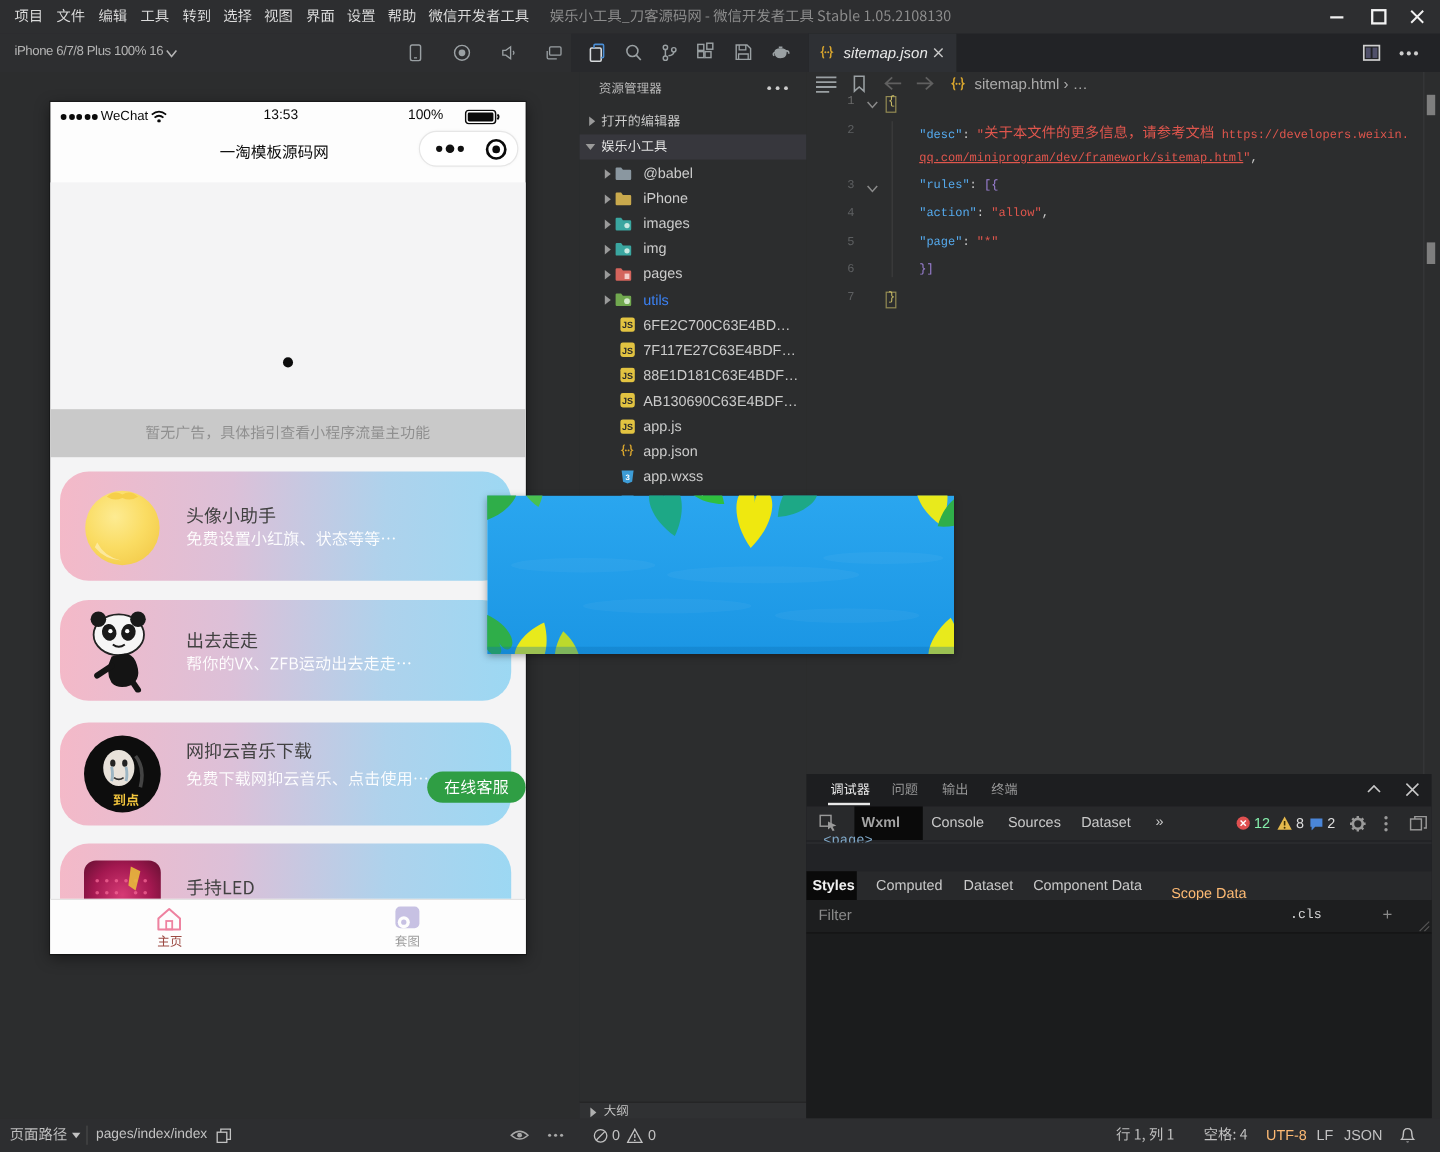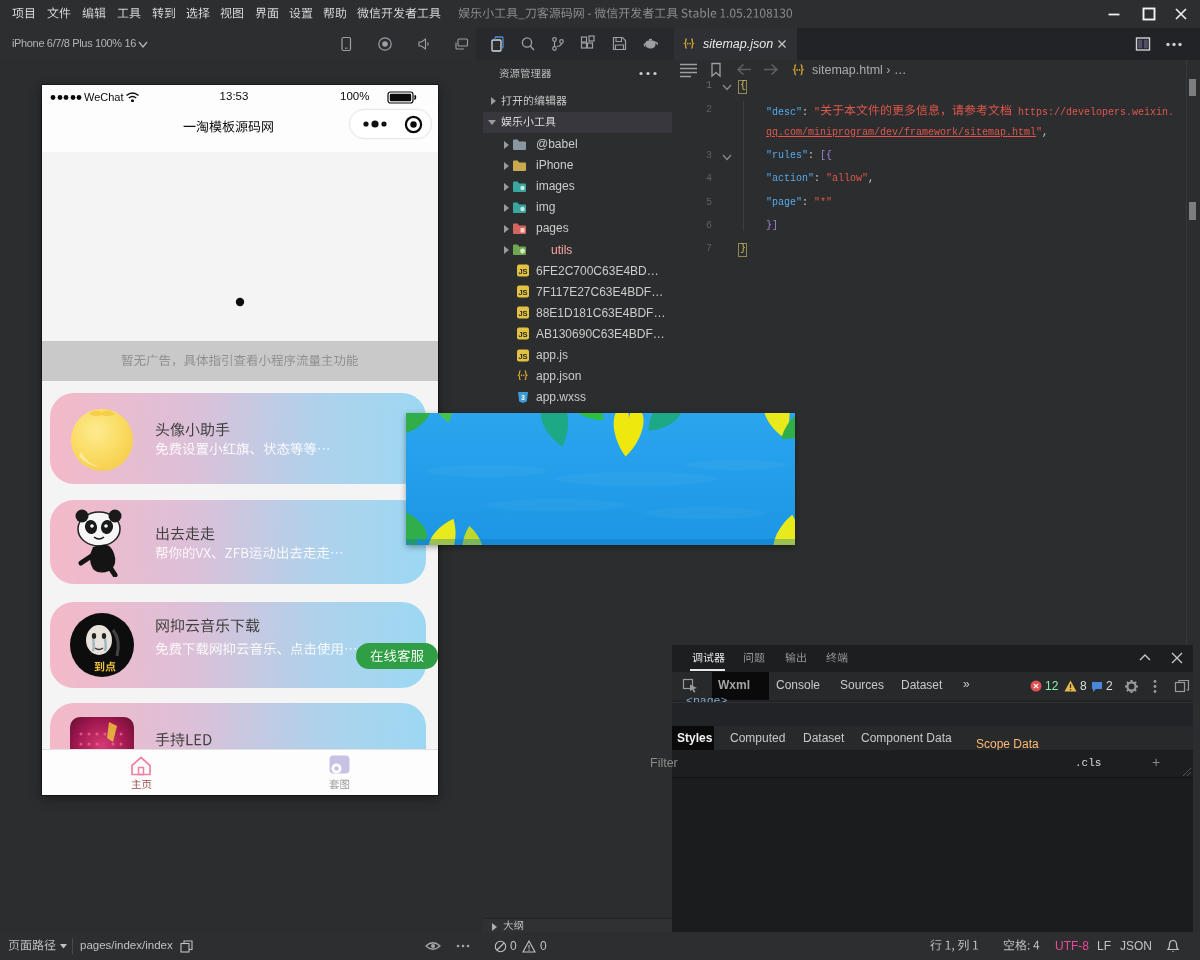--- a/index.html
+++ b/index.html
@@ -351,21 +351,21 @@
     <rect x="8.5" y="6" width="4" height="4.5" fill="#f7d9d6" opacity=".9"></rect>
   </svg>
 <div style="position:absolute;left:536px;top:221.4px;width:130px;overflow:hidden;white-space:nowrap;text-overflow:ellipsis;font:12px 'Liberation Sans',sans-serif;color:#cccccc">pages</div>
 <svg style="position:absolute;left:502px;top:245.0px;" width="8" height="10" viewBox="0 0 8 10">
     <path d="M2 1 L7 5 L2 9 Z" fill="#9a9a9a"></path>
   </svg>
 <svg style="position:absolute;left:512px;top:243.0px;" width="15" height="13" viewBox="0 0 15 13">
     <path d="M1 2.5 a1 1 0 0 1 1-1 h3.6 l1.5 2 H13 a1 1 0 0 1 1 1 V11 a1 1 0 0 1 -1 1 H2 a1 1 0 0 1 -1 -1 Z" fill="#71a84f"></path>
     <circle cx="10.5" cy="8" r="2.4" fill="#dff0d8" opacity=".9"></circle>
   </svg>
-<div style="position:absolute;left:551px;top:242.5px;width:130px;overflow:hidden;white-space:nowrap;text-overflow:ellipsis;font:12px 'Liberation Sans',sans-serif;color:#fca5a5">utils</div>
+<div style="position:absolute;left:536px;top:242.5px;width:130px;overflow:hidden;white-space:nowrap;text-overflow:ellipsis;font:12px 'Liberation Sans',sans-serif;color:#3b82f6">utils</div>
 <svg style="position:absolute;left:516px;top:264.1px;" width="14" height="13" viewBox="0 0 14 13">
     <rect x="1" y="0.5" width="12" height="12" rx="2" fill="#e2c341"></rect>
     <text x="7" y="9.6" font-family="Liberation Sans" font-size="7.5" font-weight="bold" fill="#2b2b2b" text-anchor="middle">JS</text>
   </svg>
 <div style="position:absolute;left:536px;top:263.6px;width:130px;overflow:hidden;white-space:nowrap;text-overflow:ellipsis;font:12px 'Liberation Sans',sans-serif;color:#cccccc">6FE2C700C63E4BDF09A1</div>
 <svg style="position:absolute;left:516px;top:285.20000000000005px;" width="14" height="13" viewBox="0 0 14 13">
     <rect x="1" y="0.5" width="12" height="12" rx="2" fill="#e2c341"></rect>
     <text x="7" y="9.6" font-family="Liberation Sans" font-size="7.5" font-weight="bold" fill="#2b2b2b" text-anchor="middle">JS</text>
   </svg>
 <div style="position:absolute;left:536px;top:284.7px;width:130px;overflow:hidden;white-space:nowrap;text-overflow:ellipsis;font:12px 'Liberation Sans',sans-serif;color:#cccccc">7F117E27C63E4BDF19B2</div>
@@ -528,21 +528,21 @@
     <div style="position:absolute;left:14px;top:0px;font:11.5px 'Liberation Mono',monospace;color:#7fa7c7">&lt;page&gt;</div>
   </div>
 <div style="position:absolute;left:672px;top:726px;width:521px;height:24px;background:#28292b"></div>
 <div style="position:absolute;left:672px;top:726px;width:42px;height:24px;background:#0a0a0a"></div>
 <div style="position:absolute;left:677px;top:731px;font:600 12px 'Liberation Sans',sans-serif;color:#f2f2f2">Styles</div>
 <div style="position:absolute;left:730px;top:731px;font:12px 'Liberation Sans',sans-serif;color:#c9c9c9">Computed</div>
 <div style="position:absolute;left:803px;top:731px;font:12px 'Liberation Sans',sans-serif;color:#c9c9c9">Dataset</div>
 <div style="position:absolute;left:861px;top:731px;font:12px 'Liberation Sans',sans-serif;color:#c9c9c9">Component Data</div>
 <div style="position:absolute;left:976px;top:737px;font:12px 'Liberation Sans',sans-serif;color:#fdba74">Scope Data</div>
 <div style="position:absolute;left:672px;top:750px;width:521px;height:28px;background:#1d1e1f;border-bottom:1px solid #111;box-sizing:border-box"></div>
-<div style="position:absolute;left:650px;top:756px;font:12.5px 'Liberation Sans',sans-serif;color:#8a8a8a">Filter</div>
+<div style="position:absolute;left:682px;top:756px;font:12.5px 'Liberation Sans',sans-serif;color:#8a8a8a">Filter</div>
 <div style="position:absolute;left:1075px;top:757px;font:11px 'Liberation Mono',monospace;color:#d8d8d8">.cls</div>
 <div style="position:absolute;left:1152px;top:754px;font:14px 'Liberation Sans',sans-serif;color:#8a8a8a">+</div>
 <div style="position:absolute;left:672px;top:778px;width:521px;height:154px;background:#1b1c1d"></div>
 <svg style="position:absolute;left:1180px;top:765px;" width="12" height="12" viewBox="0 0 12 12">
     <path d="M11 3 L3 11 M11 7 L7 11" stroke="#555" stroke-width="1"></path>
   </svg>
 <div style="position:absolute;left:0px;top:932px;width:1200px;height:28px;background:#2d2e30"></div>
 <svg style="position:absolute;left:8.0px;top:939.4px;overflow:visible" width="48.0" height="13.2" viewBox="0 -10.56 48.0 13.2">
     <path fill="#c2c2c2" d="M5.6 -5.5V-3.4C5.6 -2.1 5.1 -0.7 0.6 0.2C0.8 0.4 1 0.8 1.2 1C5.8 -0 6.5 -1.7 6.5 -3.4V-5.5ZM6.5 -1.3C7.9 -0.7 9.7 0.3 10.6 1L11.2 0.3C10.2 -0.4 8.4 -1.3 7.1 -1.9ZM2.1 -7.1V-1.5H3V-6.3H9.1V-1.6H10.1V-7.1H5.7C6 -7.6 6.2 -8.1 6.4 -8.6H11.2V-9.4H0.9V-8.6H5.4C5.2 -8.1 5 -7.6 4.8 -7.1Z M16.7 -4H19.2V-2.7H16.7ZM16.7 -4.7V-6.1H19.2V-4.7ZM16.7 -1.9H19.2V-0.5H16.7ZM12.7 -9.3V-8.4H17.3C17.2 -7.9 17.1 -7.4 17 -6.9H13.2V1H14.1V0.3H21.8V1H22.8V-6.9H17.9L18.4 -8.4H23.3V-9.3ZM14.1 -0.5V-6.1H15.8V-0.5ZM21.8 -0.5H20V-6.1H21.8Z M25.9 -8.8H28.1V-6.7H25.9ZM24.5 -0.5 24.6 0.4C25.9 0.1 27.6 -0.3 29.3 -0.8L29.2 -1.6L27.6 -1.2V-3.3H28.9C29 -3.2 29.2 -2.9 29.3 -2.7C29.5 -2.9 29.8 -3 30 -3.1V0.9H30.9V0.5H33.9V0.9H34.7V-3.1L35.1 -2.9C35.2 -3.1 35.5 -3.5 35.7 -3.6C34.6 -4.1 33.7 -4.7 32.9 -5.4C33.7 -6.3 34.3 -7.4 34.7 -8.6L34.1 -8.9L34 -8.9H31.6C31.8 -9.2 31.9 -9.5 32 -9.9L31.2 -10.1C30.7 -8.6 29.9 -7.3 29 -6.4V-9.6H25.1V-5.9H26.8V-1L25.8 -0.8V-4.8H25.1V-0.6ZM30.9 -0.3V-2.6H33.9V-0.3ZM33.6 -8.1C33.3 -7.3 32.8 -6.6 32.3 -6C31.8 -6.6 31.4 -7.3 31.2 -7.9L31.3 -8.1ZM30.6 -3.4C31.2 -3.8 31.8 -4.3 32.4 -4.8C32.9 -4.3 33.5 -3.8 34.1 -3.4ZM31.8 -5.4C31 -4.6 30 -4 29.1 -3.6V-4.2H27.6V-5.9H29V-6.3C29.2 -6.1 29.5 -5.9 29.6 -5.7C30 -6.1 30.4 -6.6 30.7 -7.1C31 -6.6 31.4 -6 31.8 -5.4Z M39.1 -10.1C38.6 -9.2 37.5 -8.2 36.6 -7.6C36.7 -7.4 37 -7.1 37.1 -6.8C38.1 -7.6 39.2 -8.7 39.9 -9.7ZM40.6 -9.4V-8.6H45.2C44 -7 41.7 -5.7 39.7 -5.1C39.9 -4.9 40.2 -4.5 40.3 -4.3C41.4 -4.7 42.7 -5.3 43.8 -6.1C44.9 -5.6 46.3 -4.9 47 -4.4L47.5 -5.1C46.8 -5.6 45.6 -6.2 44.5 -6.6C45.4 -7.3 46.1 -8.2 46.6 -9.1L46 -9.5L45.8 -9.4ZM40.6 -4V-3.1H43.2V-0.2H39.9V0.6H47.5V-0.2H44.2V-3.1H46.8V-4ZM39.3 -7.4C38.6 -6.2 37.5 -4.9 36.4 -4.1C36.6 -3.9 36.8 -3.5 36.9 -3.3C37.3 -3.6 37.8 -4 38.2 -4.5V1H39.1V-5.6C39.5 -6.1 39.8 -6.6 40.1 -7.1Z"></path>
   </svg>
@@ -574,21 +574,21 @@
     <path d="M7 5 V8.4" stroke="#c2c2c2" stroke-width="1.1"></path>
     <circle cx="7" cy="10.2" r=".7" fill="#c2c2c2"></circle>
   </svg>
 <div style="position:absolute;left:540px;top:939px;font:12px 'Liberation Sans',sans-serif;color:#c2c2c2">0</div>
 <svg style="position:absolute;left:930.0px;top:939.4px;overflow:visible" width="48.7" height="13.2" viewBox="0 -10.56 48.7 13.2">
     <path fill="#c2c2c2" d="M5.2 -9.4V-8.5H11.1V-9.4ZM3.2 -10.1C2.6 -9.2 1.4 -8.1 0.4 -7.5C0.6 -7.3 0.8 -6.9 0.9 -6.7C2 -7.5 3.3 -8.7 4.1 -9.7ZM4.7 -6V-5.2H8.7V-0.2C8.7 -0 8.7 0 8.4 0.1C8.2 0.1 7.4 0.1 6.5 0C6.7 0.3 6.8 0.7 6.8 0.9C8 0.9 8.7 0.9 9.1 0.8C9.5 0.6 9.6 0.4 9.6 -0.2V-5.2H11.5V-6ZM3.7 -7.5C2.9 -6.1 1.5 -4.8 0.3 -3.9C0.5 -3.7 0.8 -3.3 0.9 -3.1C1.4 -3.5 1.8 -3.9 2.3 -4.4V1H3.2V-5.4C3.7 -6 4.2 -6.6 4.5 -7.2Z M15.7 0H20.6V-0.9H18.8V-8.8H18C17.5 -8.5 16.9 -8.3 16.1 -8.2V-7.5H17.7V-0.9H15.7Z M22.2 2.3C23.3 1.8 24 0.9 24 -0.2C24 -1 23.7 -1.5 23.1 -1.5C22.6 -1.5 22.2 -1.2 22.2 -0.7C22.2 -0.3 22.6 0 23.1 0L23.2 0C23.2 0.7 22.7 1.3 22 1.6Z M35.1 -8.7V-2H36V-8.7ZM37.5 -10V-0.2C37.5 -0 37.5 0 37.3 0C37.1 0.1 36.5 0.1 35.8 0C35.9 0.3 36.1 0.7 36.1 0.9C37 0.9 37.6 0.9 38 0.8C38.3 0.6 38.5 0.3 38.5 -0.2V-10ZM29.5 -3.6C30.2 -3.2 30.9 -2.6 31.4 -2.2C30.6 -1 29.5 -0.2 28.3 0.3C28.5 0.4 28.8 0.8 28.9 1C31.4 -0.1 33.3 -2.5 33.9 -6.6L33.3 -6.8L33.2 -6.8H30.5C30.6 -7.3 30.8 -7.9 31 -8.6H34.2V-9.4H28.1V-8.6H30.1C29.6 -6.7 29 -5 28 -3.9C28.2 -3.8 28.6 -3.5 28.7 -3.3C29.3 -4 29.7 -4.9 30.2 -5.9H32.9C32.7 -4.8 32.3 -3.8 31.8 -3C31.4 -3.4 30.6 -3.9 30.1 -4.3Z M43.1 0H47.9V-0.9H46.2V-8.8H45.3C44.9 -8.5 44.3 -8.3 43.5 -8.2V-7.5H45.1V-0.9H43.1Z"></path>
   </svg>
 <svg style="position:absolute;left:1003.0px;top:939.4px;overflow:visible" width="36.7" height="13.2" viewBox="0 -10.56 36.7 13.2">
     <path fill="#c2c2c2" d="M6.8 -6.4C8 -5.8 9.6 -4.9 10.4 -4.3L11 -5C10.2 -5.5 8.5 -6.4 7.3 -7ZM4.6 -7.1C3.7 -6.3 2.4 -5.5 1 -5L1.5 -4.2C3 -4.8 4.3 -5.7 5.2 -6.5ZM0.9 -0.3V0.6H11.1V-0.3H6.5V-3.3H9.9V-4.1H2.2V-3.3H5.5V-0.3ZM5.1 -9.9C5.3 -9.5 5.5 -9 5.7 -8.6H0.9V-5.9H1.8V-7.8H10.2V-6.2H11.1V-8.6H6.8C6.6 -9.1 6.3 -9.7 6 -10.2Z M18.9 -8H21.5C21.2 -7.2 20.7 -6.6 20.1 -6C19.5 -6.5 19.1 -7.2 18.8 -7.8ZM14.4 -10.1V-7.5H12.6V-6.7H14.3C13.9 -5 13.1 -3.1 12.3 -2.1C12.5 -1.9 12.7 -1.5 12.8 -1.3C13.4 -2.1 14 -3.4 14.4 -4.8V0.9H15.3V-5.1C15.6 -4.6 16.1 -3.9 16.3 -3.6L16.8 -4.3C16.6 -4.6 15.6 -5.8 15.3 -6.1V-6.7H16.6L16.4 -6.4C16.6 -6.3 16.9 -6 17.1 -5.8C17.5 -6.2 17.9 -6.6 18.3 -7.1C18.6 -6.5 19 -5.9 19.5 -5.4C18.5 -4.5 17.3 -3.9 16.1 -3.5C16.3 -3.3 16.5 -3 16.6 -2.8C16.9 -2.9 17.2 -3 17.5 -3.1V1H18.4V0.4H21.7V0.9H22.6V-3.2L23.2 -3C23.3 -3.3 23.5 -3.6 23.7 -3.8C22.5 -4.1 21.5 -4.7 20.7 -5.4C21.6 -6.3 22.2 -7.3 22.7 -8.6L22.1 -8.8L21.9 -8.8H19.3C19.5 -9.1 19.7 -9.5 19.8 -9.9L19 -10.1C18.5 -8.9 17.7 -7.7 16.8 -6.8V-7.5H15.3V-10.1ZM18.4 -0.3V-2.7H21.7V-0.3ZM18.1 -3.4C18.8 -3.8 19.5 -4.3 20.1 -4.8C20.7 -4.3 21.4 -3.8 22.2 -3.4Z M25.7 -4.7C26.1 -4.7 26.5 -5 26.5 -5.5C26.5 -6 26.1 -6.4 25.7 -6.4C25.2 -6.4 24.9 -6 24.9 -5.5C24.9 -5 25.2 -4.7 25.7 -4.7ZM25.7 0.2C26.1 0.2 26.5 -0.2 26.5 -0.7C26.5 -1.2 26.1 -1.5 25.7 -1.5C25.2 -1.5 24.9 -1.2 24.9 -0.7C24.9 -0.2 25.2 0.2 25.7 0.2Z M34.1 0H35.1V-2.4H36.3V-3.3H35.1V-8.8H33.9L30.3 -3.1V-2.4H34.1ZM34.1 -3.3H31.4L33.4 -6.3C33.7 -6.7 33.9 -7.2 34.1 -7.6H34.2C34.1 -7.2 34.1 -6.4 34.1 -6Z"></path>
   </svg>
-<div style="position:absolute;left:1055px;top:939px;font:12px 'Liberation Sans',sans-serif;color:#ec4899">UTF-8</div>
+<div style="position:absolute;left:1055px;top:939px;font:12px 'Liberation Sans',sans-serif;color:#fdba74">UTF-8</div>
 <div style="position:absolute;left:1097px;top:939px;font:12px 'Liberation Sans',sans-serif;color:#c2c2c2">LF</div>
 <div style="position:absolute;left:1120px;top:939px;font:12px 'Liberation Sans',sans-serif;color:#c2c2c2">JSON</div>
 <svg style="position:absolute;left:1166px;top:939px;" width="14" height="14" viewBox="0 0 14 14">
     <path d="M7 1.5 Q10.5 1.5 10.5 5.5 Q10.5 9 12 10.5 H2 Q3.5 9 3.5 5.5 Q3.5 1.5 7 1.5 Z" stroke="#c2c2c2" fill="none" stroke-width="1.2"></path>
     <path d="M5.8 12.2 a1.3 1.3 0 0 0 2.4 0" fill="#c2c2c2"></path>
   </svg>
 <svg style="position:absolute;left:406px;top:413px;box-shadow:0 2px 6px rgba(0,0,0,.35)" width="389" height="132" viewBox="0 0 389 132">
     <defs>
       <linearGradient id="sea" x1="0" y1="0" x2="0" y2="1">
         <stop offset="0%" stop-color="#2aa6ef"></stop>

